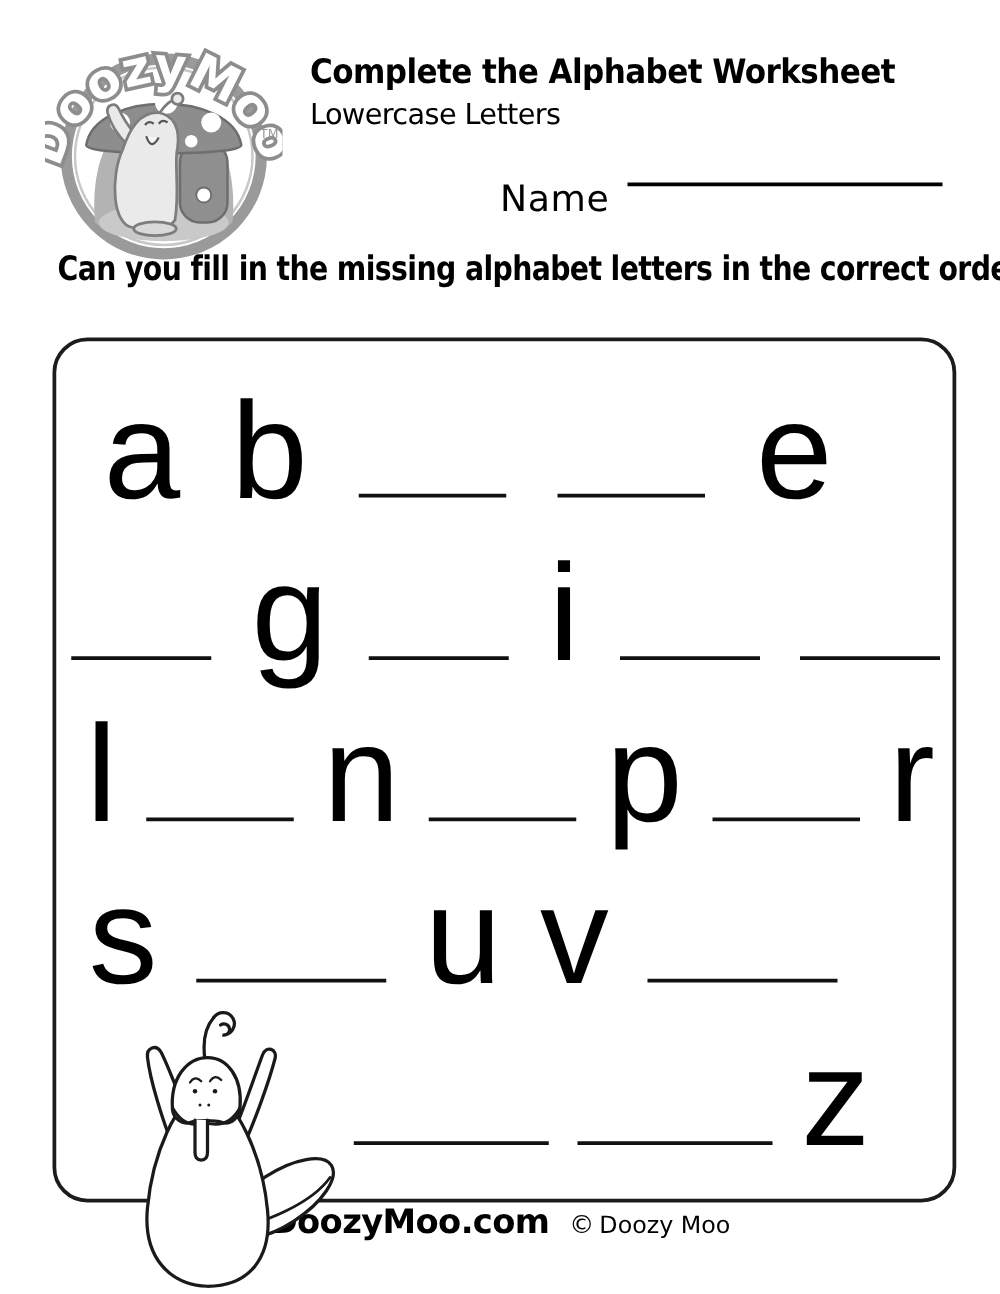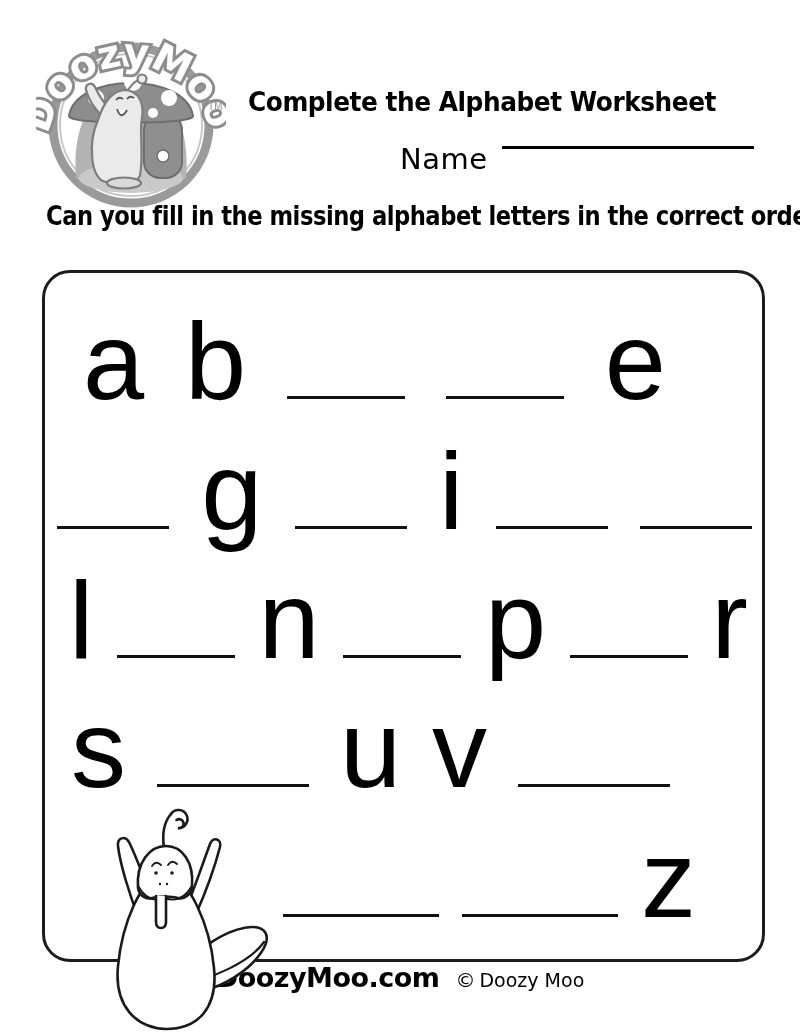--- a/index.html
+++ b/index.html
@@ -3,21 +3,21 @@
 <meta charset="utf-8">
 <style>
   html,body{margin:0;padding:0;background:#fff;}
   body{
     width:800px;height:1035px;position:relative;overflow:hidden;
     font-family:"DejaVu Sans","Liberation Sans",sans-serif;color:#000;
   }
 
   
   .logo-wrap{position:absolute;left:36px;top:10px;width:190px;height:200px;}
-  .title-block{position:absolute;left:248px;top:42px;width:520px;margin-top:44px;}
+  .title-block{position:absolute;left:248px;top:42px;width:520px;}
   .title{
     font-size:27px;font-weight:bold;letter-spacing:-.5px;white-space:nowrap;
     transform:scaleX(.92);transform-origin:left top;
   }
   .subtitle{font-size:23px;margin-top:6px;letter-spacing:-.5px;}
   .name-row{position:absolute;left:400px;top:142px;display:flex;align-items:flex-start;}
   .name-label{font-size:29px;letter-spacing:.5px;}
   .name-line{
     display:inline-block;width:252px;height:4px;margin-left:14px;margin-bottom:3px;
     border-bottom:3px solid #000;
@@ -114,20 +114,21 @@
 
     <text font-family="DejaVu Sans, sans-serif" font-size="39" font-weight="bold" fill="#ffffff" stroke="#8d8d8d" stroke-width="6" style="paint-order:stroke" letter-spacing="0">
       <textPath href="#arcPath" startOffset="50%" text-anchor="middle">DoozyMoo</textPath>
     </text>
     <text x="172" y="100" font-size="10" fill="#9a9a9a" font-family="DejaVu Sans, sans-serif">TM</text>
   </svg>
 </div>
 
 <div class="title-block">
   <div class="title">Complete the Alphabet Worksheet</div>
+  <div class="subtitle">Lowercase Letters</div>
 </div>
 
 <div class="name-row">
   <span class="name-label">Name</span>
   <span class="name-line"></span>
 </div>
 
 <div class="question">Can you fill in the missing alphabet letters in the correct order?</div>
 
 <div class="ws-box" id="ws-box">

